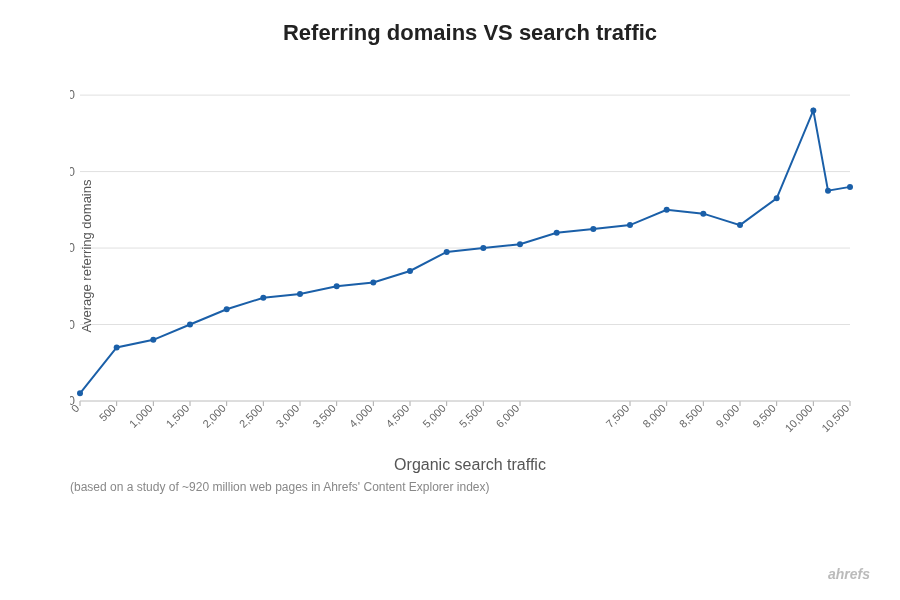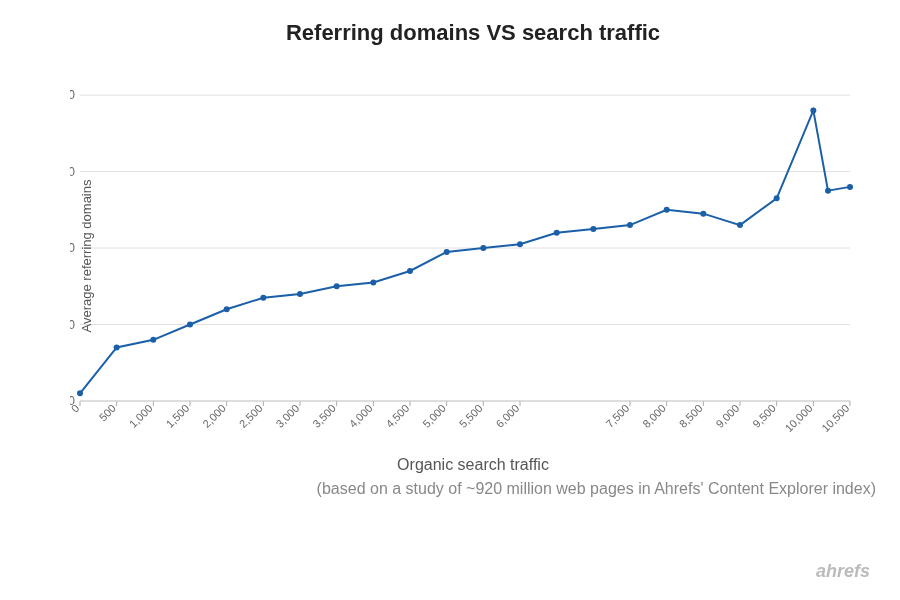--- a/index.html
+++ b/index.html
@@ -7,21 +7,21 @@
       width: 900px;
       height: 600px;
       background: #fff;
       font-family: 'Arial', sans-serif;
       overflow: hidden;
     }
     .chart-container {
       width: 900px;
       height: 600px;
       position: relative;
-      padding: 20px 24px 80px 70px;
+      padding: 20px 30px 80px 70px;
     }
     .chart-title {
       text-align: center;
       font-size: 22px;
       font-weight: bold;
       color: #222;
       margin-bottom: 20px;
       padding-left: 0;
     }
     .chart-area {
@@ -38,30 +38,30 @@
       color: #555;
       white-space: nowrap;
     }
     .x-axis-label {
       text-align: center;
       font-size: 16px;
       color: #555;
       margin-top: 10px;
     }
     .footer-note {
-      text-align: right;
-      font-size: 16px;
+      text-align: left;
+      font-size: 12px;
       color: #888;
       margin-top: 6px;
     }
     .ahrefs-brand {
       position: absolute;
       bottom: 18px;
       right: 30px;
-      font-size: 18px;
+      font-size: 14px;
       font-weight: bold;
       color: #bbb;
       font-style: italic;
     }
     svg.main-chart {
       width: 100%;
       height: 100%;
     }
   </style>
 </head>

